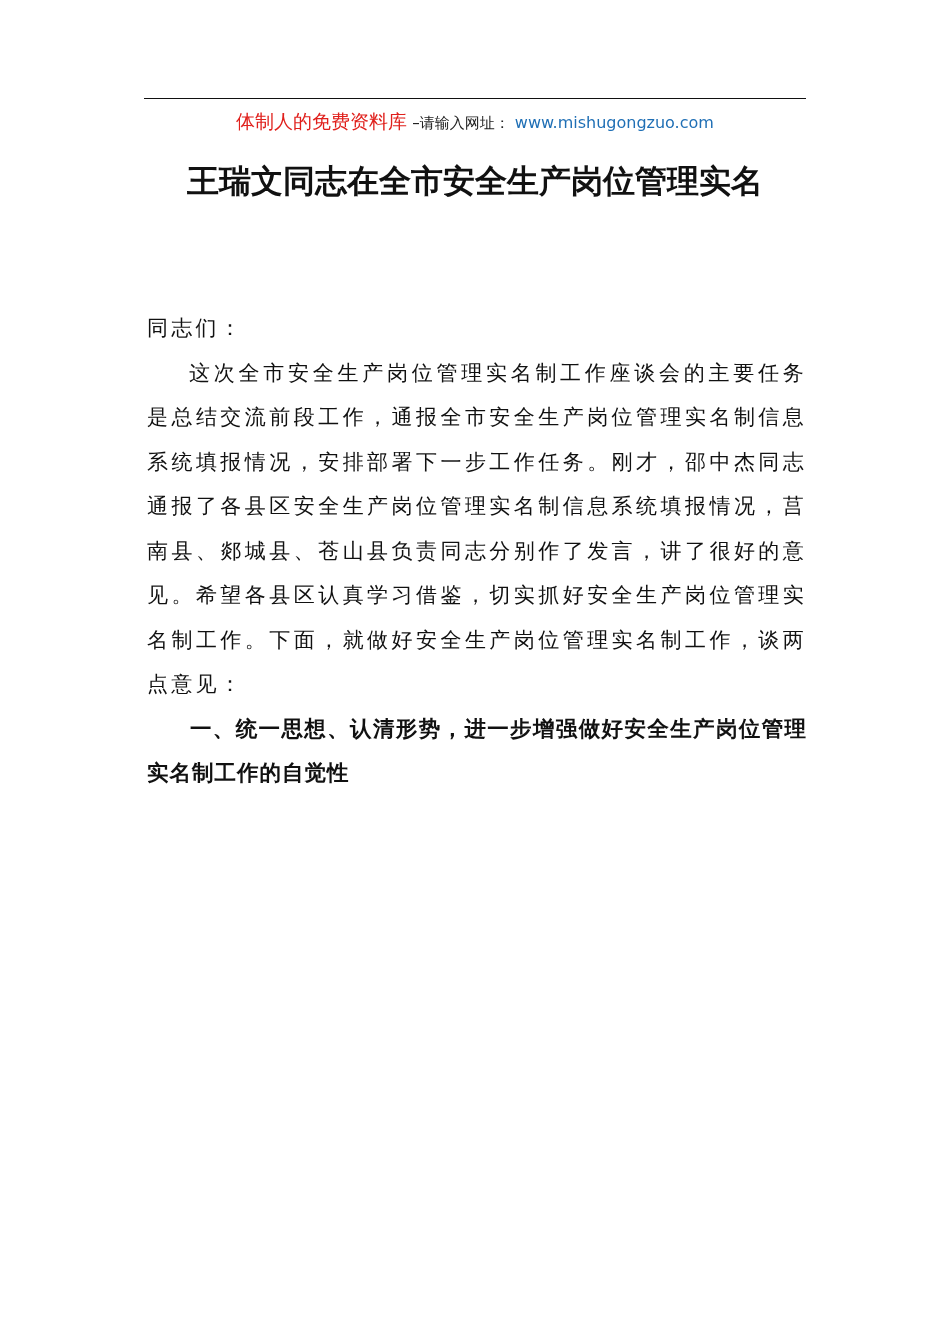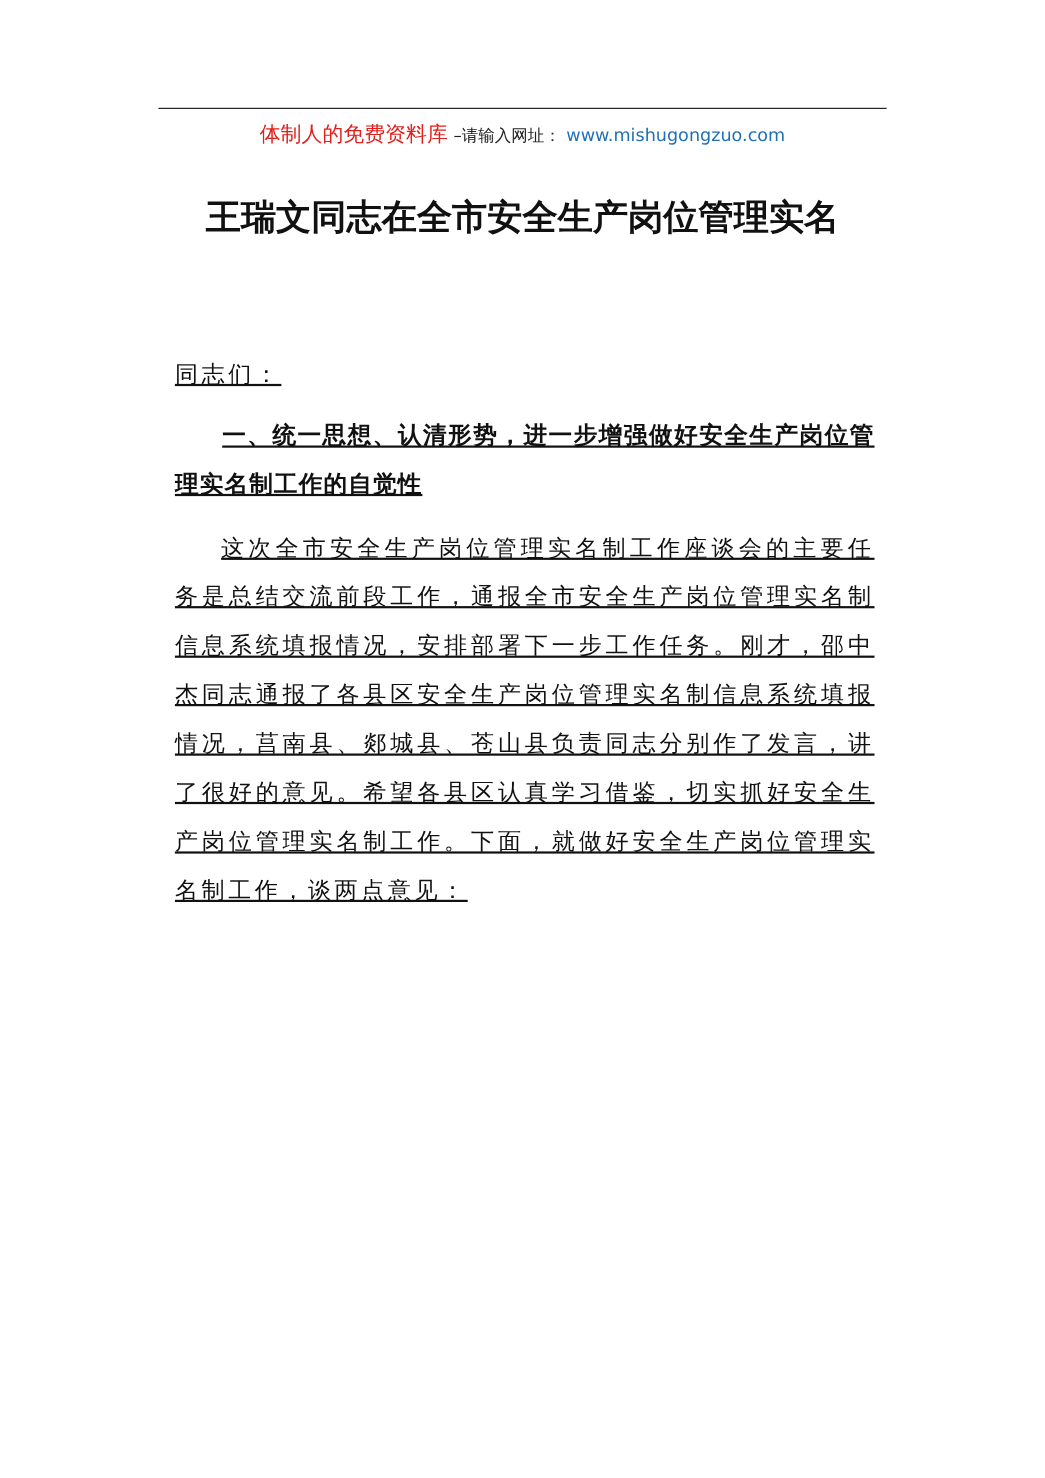--- a/index.html
+++ b/index.html
@@ -5,40 +5,40 @@
     html, body { margin: 0; padding: 0; background: #ffffff; }
     body { width: 950px; height: 1344px; position: relative; overflow: hidden;
            font-family: "DejaVu Serif", "Liberation Serif", serif; color: #111; }
     .header { position: absolute; left: 144px; top: 70px; width: 662px; text-align: center;
               font-family: "DejaVu Sans", "Liberation Sans", sans-serif; white-space: nowrap; margin-top: 39px; }
     .header .brand { color: #e0201c; font-size: 19px; }
     .header .prompt { color: #222; font-size: 15px; }
     .header .url { color: #1f6fb5; font-size: 16px; }
     .header-rule { position: absolute; left: 144px; top: 98px; width: 662px; height: 0;
                    border-top: 1.5px solid #111; }
-    .title { position: absolute; left: 144px; top: 172px; width: 662px; text-align: center;
+    .title { position: absolute; left: 144px; top: 156px; width: 662px; text-align: center;
              font-size: 32px; font-weight: bold; line-height: 50px; letter-spacing: 0px; }
     .body { position: absolute; left: 147px; top: 306px; width: 660px; font-size: 21px;
             line-height: 44.5px; letter-spacing: 3.2px; }
-    .body p { margin: 12px; text-align: justify; text-align-last: left; text-decoration: underline; }
+    .body p { margin: 0; text-align: justify; text-align-last: left; }
     .body .indent { text-indent: 2em; }
     .body .heading { font-family: "DejaVu Sans", "Liberation Sans", sans-serif; font-weight: bold;
                      letter-spacing: 1px; font-size: 21.5px; }
   </style>
 </head>
 <body>
 
 <div class="header">
   <span class="brand">体制人的免费资料库</span>
   <span class="prompt">–请输入网址：</span>
   <span class="url">www.mishugongzuo.com</span>
 </div>
 <div class="header-rule"></div>
 
 <div class="title">
   <div>王瑞文同志在全市安全生产岗位管理实名</div>
 </div>
 
 <div class="body">
   <p>同志们：</p>
+  <p class="indent">这次全市安全生产岗位管理实名制工作座谈会的主要任务是总结交流前段工作，通报全市安全生产岗位管理实名制信息系统填报情况，安排部署下一步工作任务。刚才，邵中杰同志通报了各县区安全生产岗位管理实名制信息系统填报情况，莒南县、郯城县、苍山县负责同志分别作了发言，讲了很好的意见。希望各县区认真学习借鉴，切实抓好安全生产岗位管理实名制工作。下面，就做好安全生产岗位管理实名制工作，谈两点意见：</p>
   <p class="indent heading">一、统一思想、认清形势，进一步增强做好安全生产岗位管理实名制工作的自觉性</p>
-  <p class="indent">这次全市安全生产岗位管理实名制工作座谈会的主要任务是总结交流前段工作，通报全市安全生产岗位管理实名制信息系统填报情况，安排部署下一步工作任务。刚才，邵中杰同志通报了各县区安全生产岗位管理实名制信息系统填报情况，莒南县、郯城县、苍山县负责同志分别作了发言，讲了很好的意见。希望各县区认真学习借鉴，切实抓好安全生产岗位管理实名制工作。下面，就做好安全生产岗位管理实名制工作，谈两点意见：</p>
 </div>
 
 </body></html>

